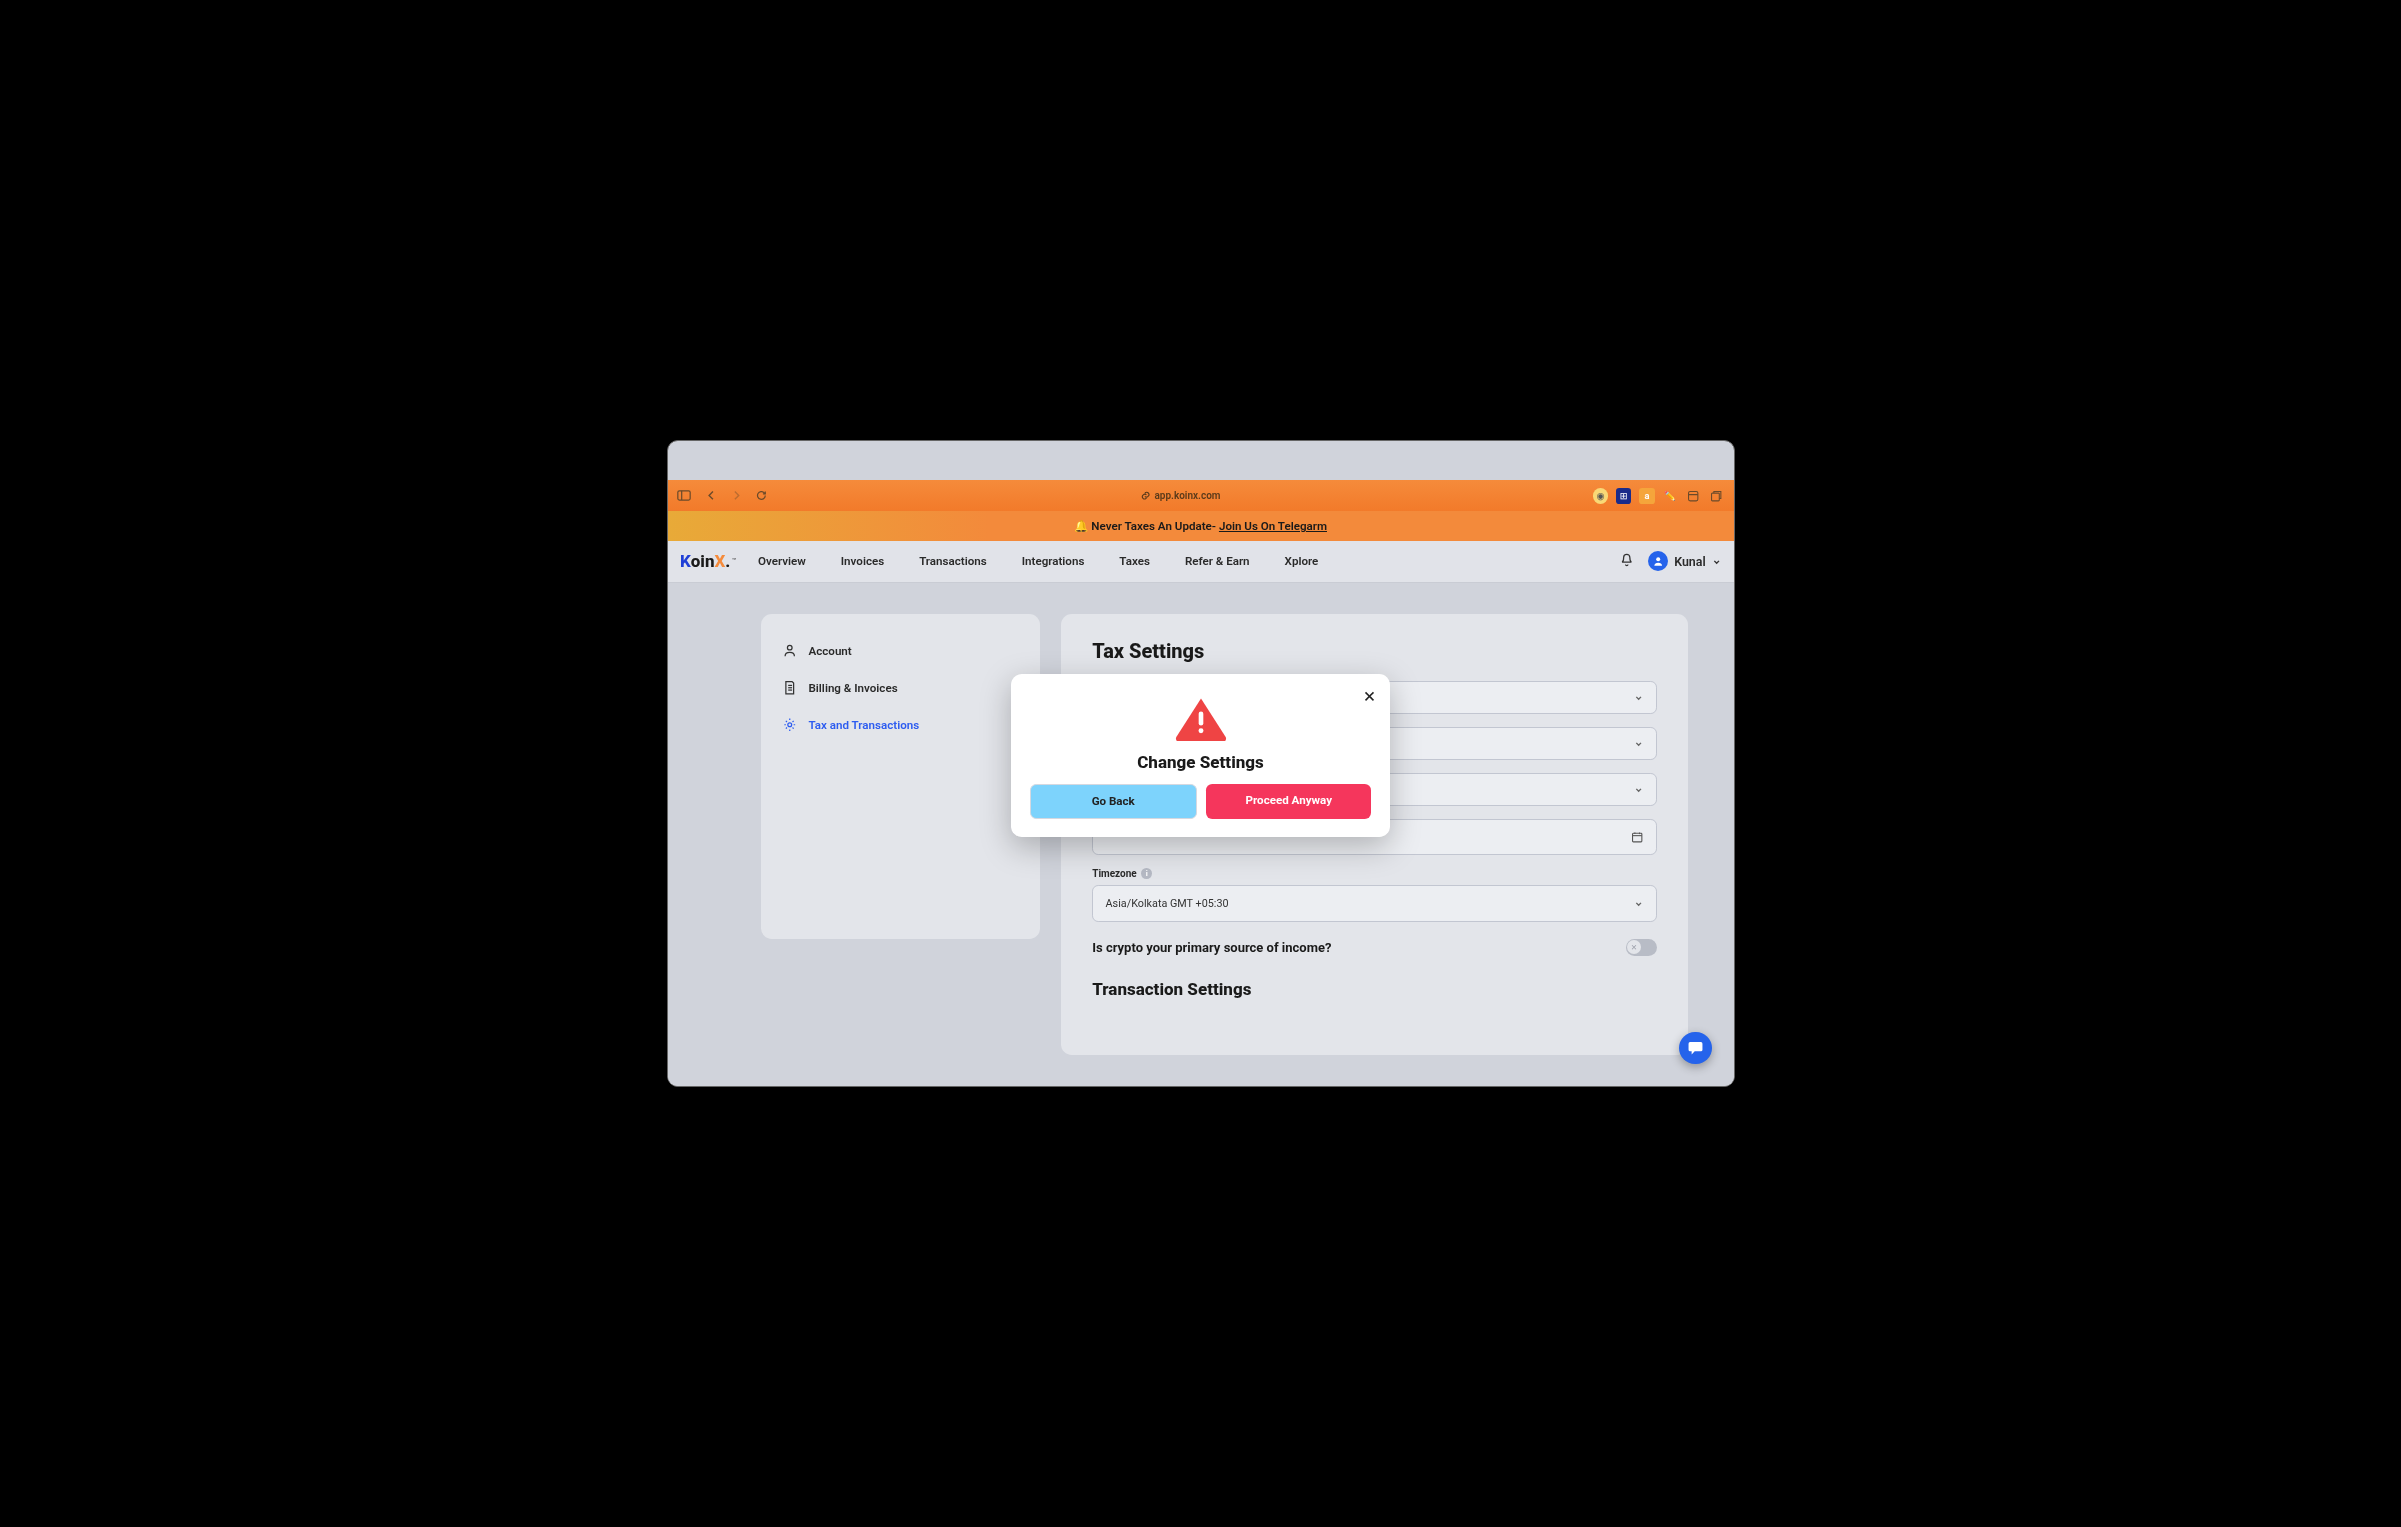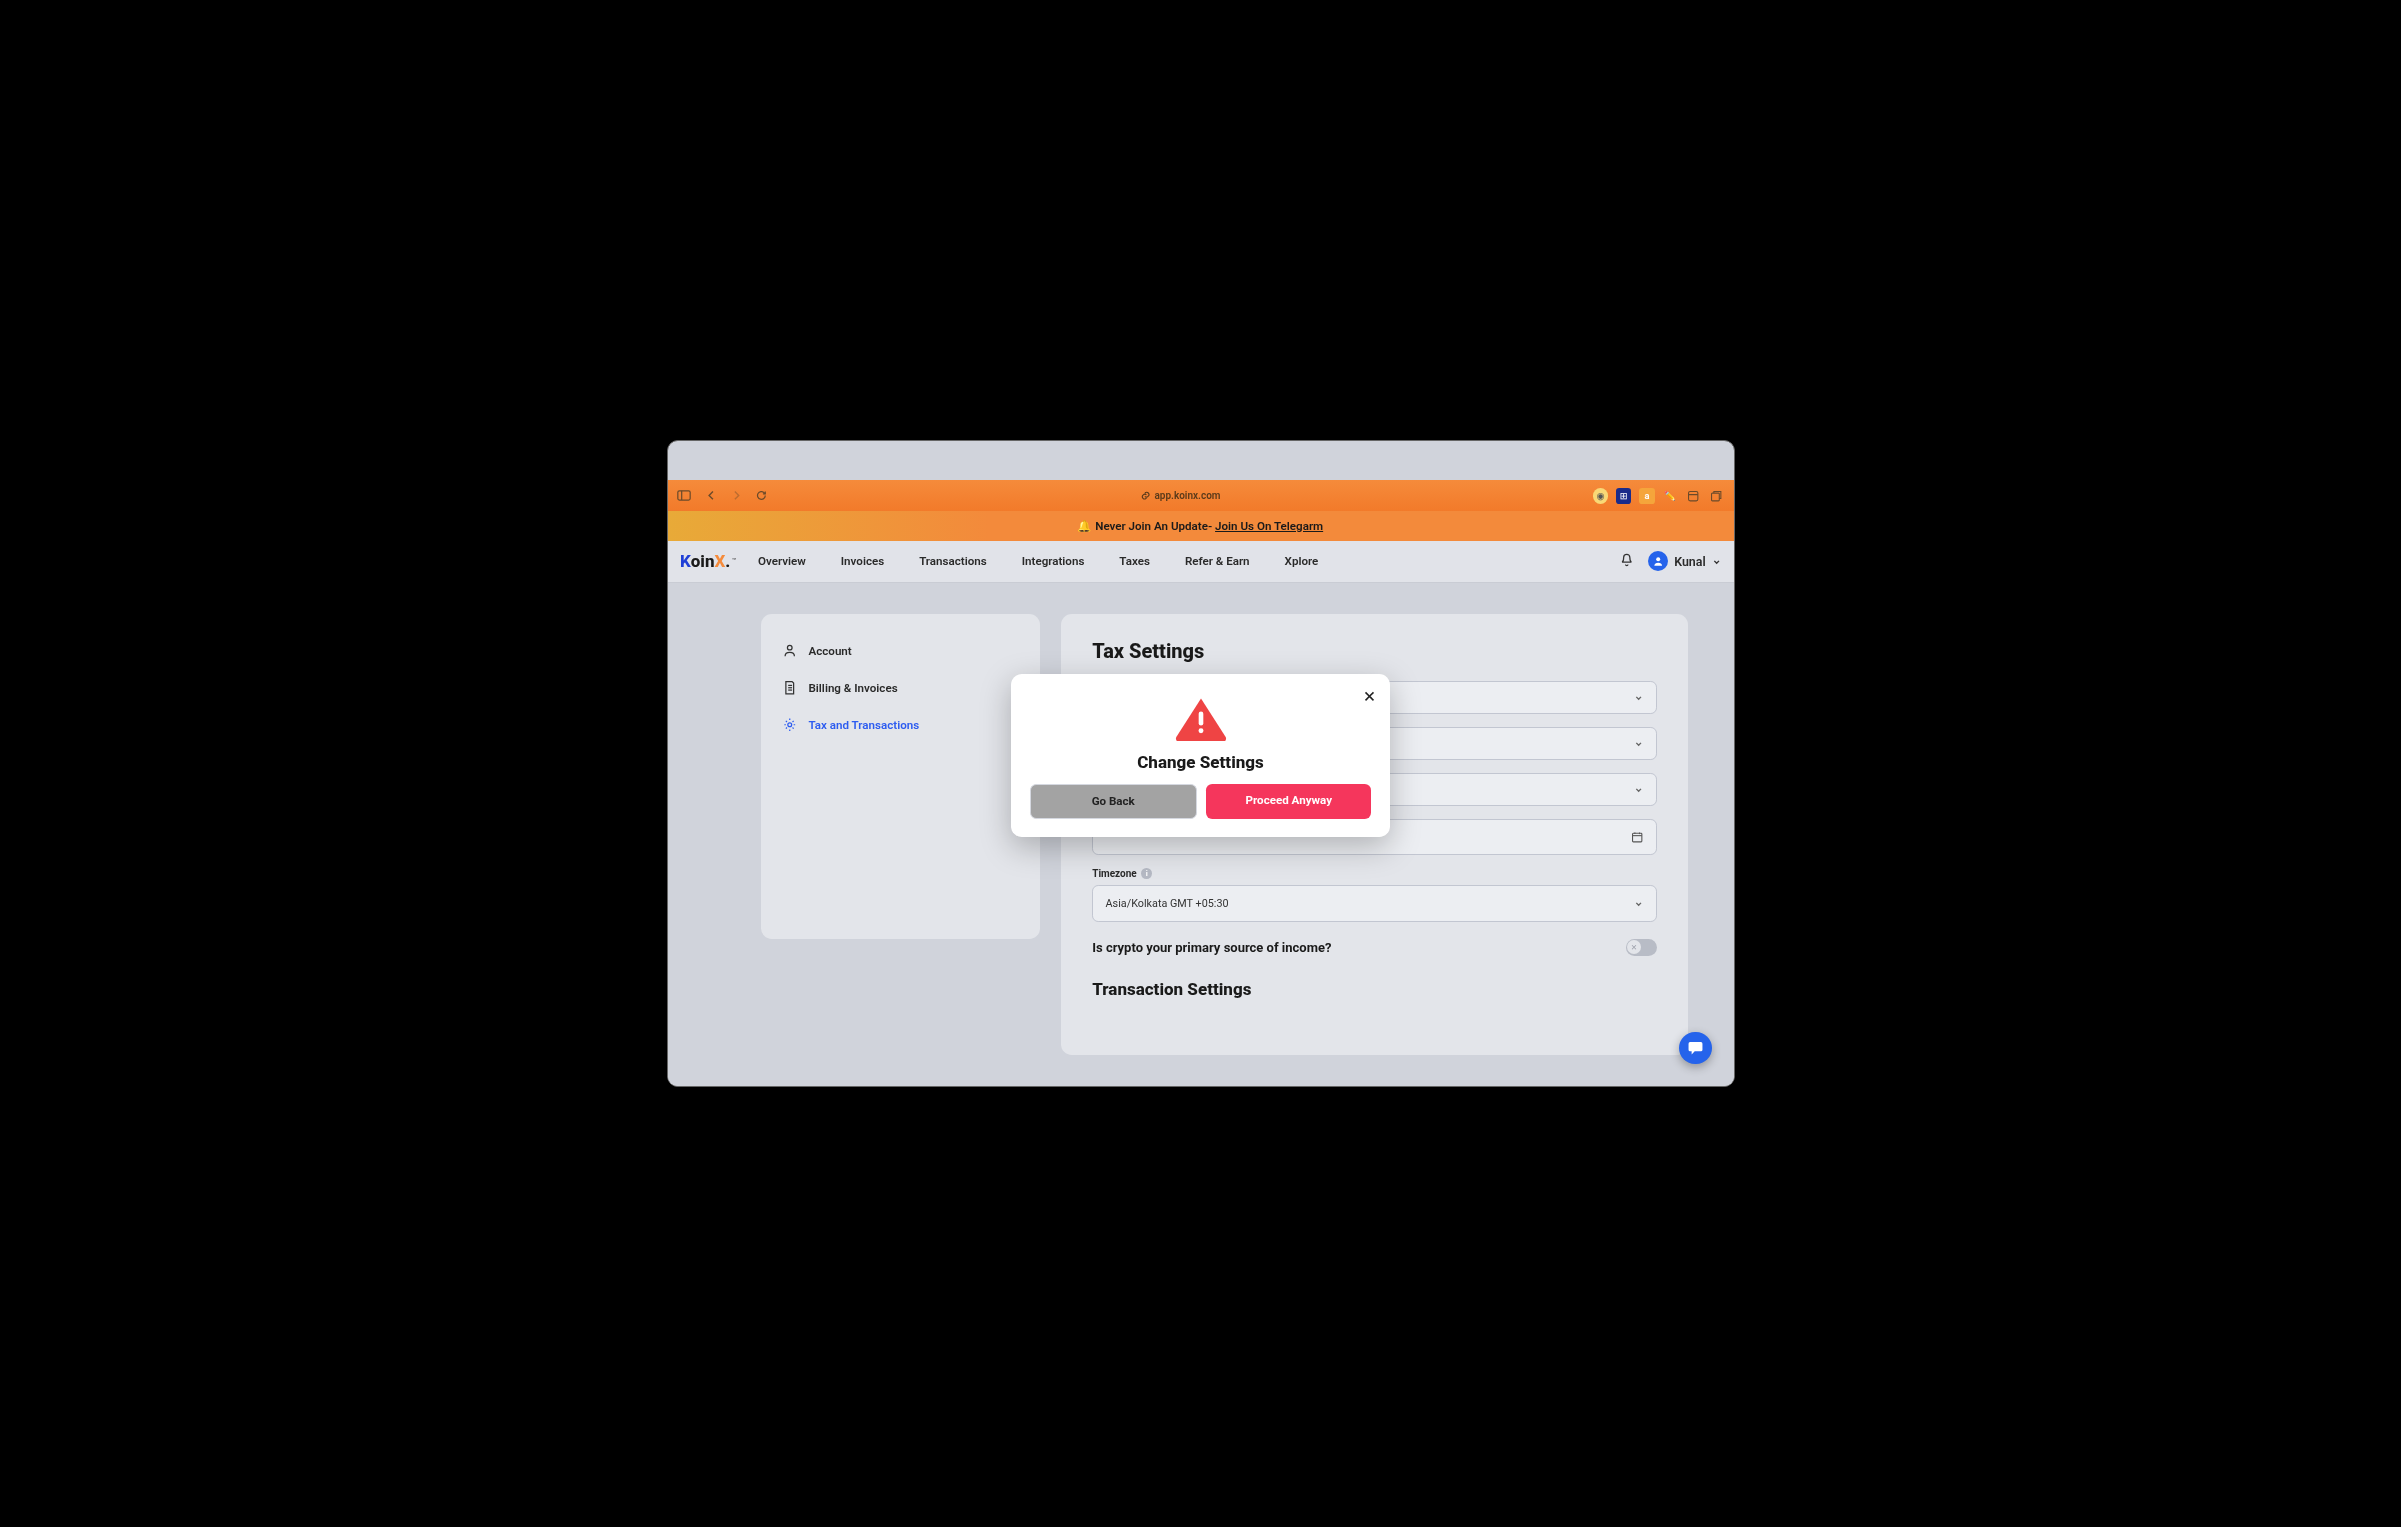--- a/index.html
+++ b/index.html
@@ -119,21 +119,21 @@
   box-shadow: 0 9.3px 31px rgba(0,0,0,0.25);
   pointer-events:auto;
   margin-top: -15.5px;
 }
 .modal .close { position:absolute; top:14px; right:14px; font-size:15.5px; cursor:pointer; color:#222;}
 .modal .warn-icon { display:flex; justify-content:center; margin-bottom: 10.8px;}
 .modal h3 { text-align:center; font-size: 17px; font-weight: 800; color:#1a1a1a; margin-bottom: 12.4px;}
 .modal p { text-align:center; font-size: 11.6px; color:#4b4f58; line-height:1.5; margin-bottom: 17px; padding: 0 14px;}
 .modal .btns { display:flex; gap:9.3px; }
 .modal .btn { flex:1; padding: 9.3px; border-radius:6.2px; font-size:11.6px; font-weight:700; text-align:center; cursor:pointer;}
-.modal .btn-back { background:#a3a3a3; border:0.8px solid #d5d8e0; color:#222;}
+.modal .btn-back { background:#7dd3fc; border:0.8px solid #d5d8e0; color:#222;}
 .modal .btn-proceed { background:#f5365c; color:#fff; border:none;}
 
 .chat-fab { position:absolute; bottom:21.7px; right:21.7px; width:32.5px; height:32.5px; border-radius:50%; background:#2563eb; display:flex; align-items:center; justify-content:center; box-shadow:0 3.1px 9.3px rgba(0,0,0,.3);}
 </style>
 </head>
 <body>
 
 <div class="window">
 
   <div class="titlebar">
@@ -184,21 +184,21 @@
       <span class="tb-icon">
           <svg width="12.4" height="12.4" viewBox="0 0 16 16" fill="none" stroke="#6b4a2a" stroke-width="1.4">
             <rect x="2" y="4" width="10" height="10" rx="1"></rect>
             <path d="M5 4V2h9v9h-2"></path>
           </svg>
         </span>
     </div>
   </div>
 
   <div class="banner">
-    <span>🔔 Never Join An Update- </span><a href="#">Join Us On Telegarm</a>
+    <span>🔔 Never Taxes An Update- </span><a href="#">Join Us On Telegarm</a>
   </div>
 
   <div class="topnav">
     <div class="logo">
       <span>K</span>
         <span class="oin">oin</span>
         <span class="x">X</span>
         <span style="color:#1a1a1a;">.</span>
         <span class="tm">™</span>
     </div>

